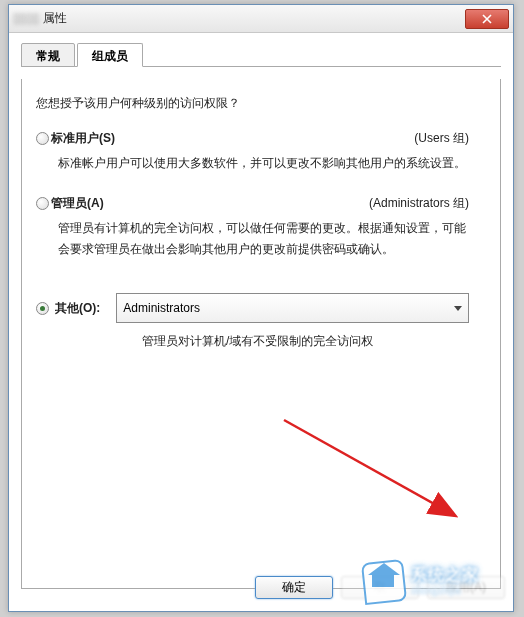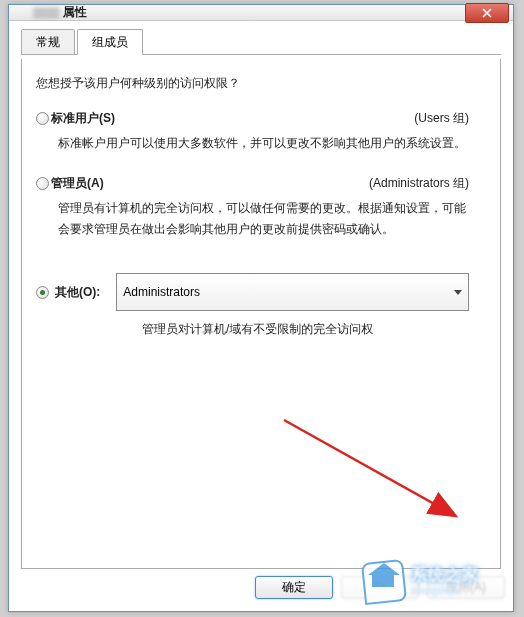--- a/index.html
+++ b/index.html
@@ -16,28 +16,27 @@
       position: absolute;
       left: 8px;
       top: 4px;
       width: 506px;
       height: 608px;
       background: #fff;
       border: 1px solid #6a8fb5;
       box-shadow: 0 0 6px rgba(0,0,0,0.2);
     }
     .titlebar {
-      height: 16px;
+      height: 28px;
       background: linear-gradient(to bottom, #f8f8f8, #e6e6e6);
       border-bottom: 1px solid #c8c8c8;
       display: flex;
       align-items: center;
-      padding: 0 4px 0 24px;
+      padding: 0 4px 0 4px;
       position: relative;
-      font-weight: bold;
     }
     .title-text {
       flex: 1;
       font-size: 12px;
       color: #222;
     }
     .close-btn {
       width: 44px;
       height: 20px;
       background: linear-gradient(to bottom, #e67a6f, #c8402f);
@@ -47,24 +46,24 @@
       align-items: center;
       justify-content: center;
       cursor: pointer;
     }
     .close-btn svg { width: 10px; height: 10px; }
     .content {
       padding: 10px 12px 12px 12px;
     }
     .tabstrip {
       display: flex;
-      align-items: flex-end;
       border-bottom: 1px solid #aaa;
       height: 24px;
-      margin-bottom: 4px;
+      margin-bottom: 12px;
+      font-weight: bold;
     }
     .tab {
       padding: 4px 14px 3px 14px;
       border: 1px solid #aaa;
       background: #f0f0f0;
       margin-right: 2px;
       margin-bottom: -1px;
       cursor: pointer;
       font-size: 12px;
       border-top-left-radius: 2px;
@@ -132,21 +131,21 @@
       color: #222;
     }
     .other-row {
       display: flex;
       align-items: center;
       gap: 6px;
       margin-top: 34px;
     }
     .dropdown {
       flex: 1;
-      height: 38px;
+      height: 30px;
       border: 1px solid #8a8a8a;
       background: linear-gradient(to bottom, #fff, #f0f0f0);
       display: flex;
       align-items: center;
       padding: 0 6px;
       margin-left: 10px;
       cursor: pointer;
       position: relative;
     }
     .dropdown-text {

